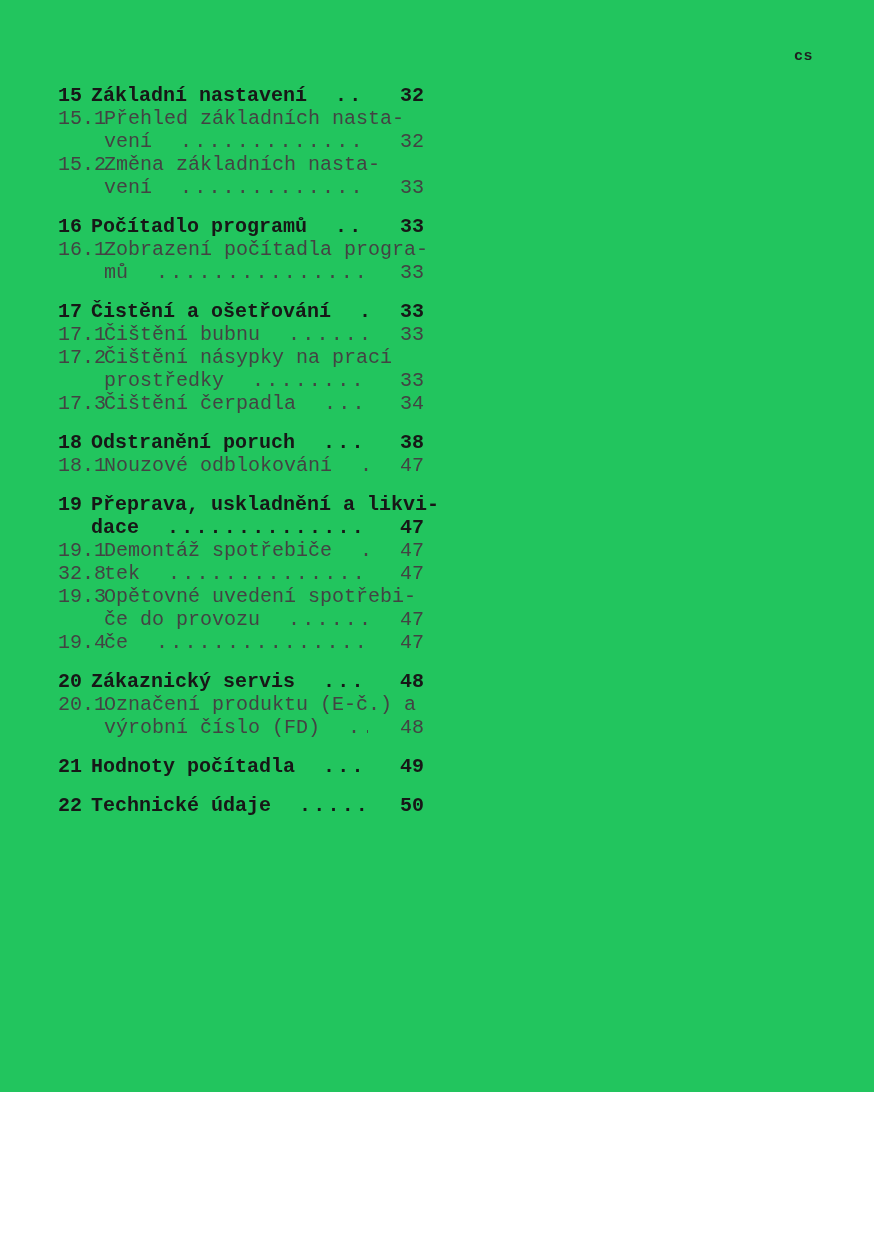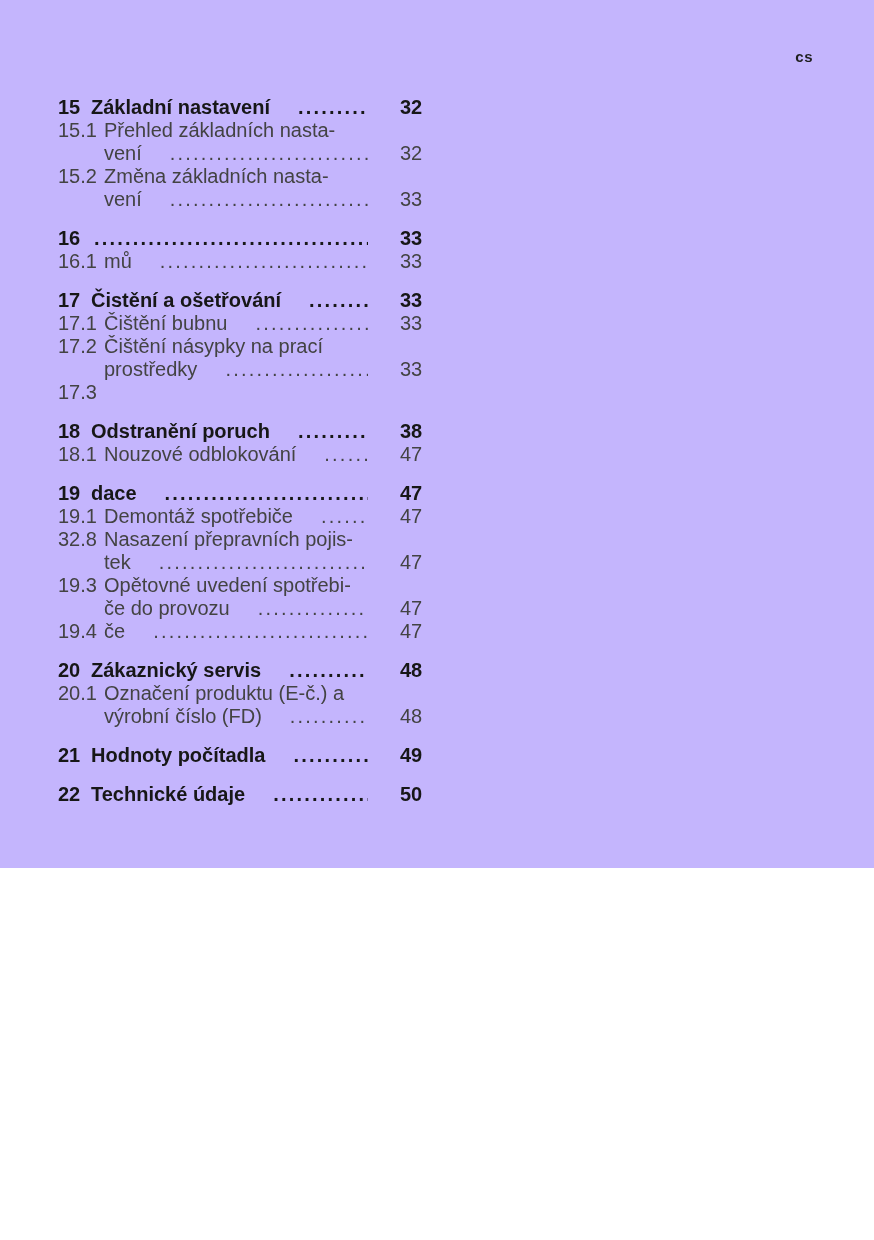--- a/index.html
+++ b/index.html
@@ -1,22 +1,22 @@
 <!DOCTYPE html>
 <html lang="cs"><head>
 <meta charset="utf-8">
 <style>
   * { margin: 0; padding: 0; box-sizing: border-box; }
   html, body { background: #ffffff; }
   .page {
     position: relative;
     width: 874px;
-    height: 868px;
-    background: #c4b5fd;
-    font-family: Liberation Sans, sans-serif;
+    height: 1092px;
+    background: #22c55e;
+    font-family: Liberation Mono, monospace;
     overflow: hidden;
   }
   .lang-code {
     position: absolute;
     top: 48px;
     right: 61px;
     font-size: 15px;
     font-weight: bold;
     letter-spacing: 0.5px;
     color: #1f1f1f;
@@ -36,21 +36,21 @@
     font-size: 20px;
     line-height: 23px;
     color: #434343;
   }
   .entry { display: flex; }
   .entry.chapter {
     font-weight: bold;
     color: #171717;
     margin-top: 16px;
   }
-  .entry.chapter:first-child { margin-top: 12px; }
+  .entry.chapter:first-child { margin-top: 0; }
   .num { flex: 0 0 auto; }
   .chapter .num { width: 33px; }
   .section .num { width: 46px; }
   .body { flex: 1 1 auto; min-width: 0; }
   .tline { white-space: nowrap; gap: 25px; }
   .tline.last { display: flex; }
   .ttext { flex: 0 0 auto; white-space: nowrap; }
   .dots {
     flex: 1 1 auto;
     min-width: 0;
@@ -105,28 +105,30 @@
             <span class="ttext">vení</span>
             <span class="dots"></span>
             <span class="pg">33</span>
           </div>
         </div>
       </div>
       <div class="entry chapter">
         <span class="num">16</span>
         <div class="body">
           <div class="tline last">
+            <span class="ttext">Počítadlo programů</span>
             <span class="dots"></span>
             <span class="pg">33</span>
           </div>
         </div>
       </div>
       <div class="entry section">
         <span class="num">16.1</span>
         <div class="body">
+          <div class="tline">Zobrazení počítadla progra-</div>
           <div class="tline last">
             <span class="ttext">mů</span>
             <span class="dots"></span>
             <span class="pg">33</span>
           </div>
         </div>
       </div>
       <div class="entry chapter">
         <span class="num">17</span>
         <div class="body">
@@ -153,20 +155,27 @@
           <div class="tline">Čištění násypky na prací</div>
           <div class="tline last">
             <span class="ttext">prostředky</span>
             <span class="dots"></span>
             <span class="pg">33</span>
           </div>
         </div>
       </div>
       <div class="entry section">
         <span class="num">17.3</span>
+        <div class="body">
+          <div class="tline last">
+            <span class="ttext">Čištění čerpadla</span>
+            <span class="dots"></span>
+            <span class="pg">34</span>
+          </div>
+        </div>
       </div>
       <div class="entry chapter">
         <span class="num">18</span>
         <div class="body">
           <div class="tline last">
             <span class="ttext">Odstranění poruch</span>
             <span class="dots"></span>
             <span class="pg">38</span>
           </div>
         </div>
@@ -177,41 +186,41 @@
           <div class="tline last">
             <span class="ttext">Nouzové odblokování</span>
             <span class="dots"></span>
             <span class="pg">47</span>
           </div>
         </div>
       </div>
       <div class="entry chapter">
         <span class="num">19</span>
         <div class="body">
+          <div class="tline">Přeprava, uskladnění a likvi-</div>
           <div class="tline last">
             <span class="ttext">dace</span>
             <span class="dots"></span>
             <span class="pg">47</span>
           </div>
         </div>
       </div>
       <div class="entry section">
         <span class="num">19.1</span>
         <div class="body">
           <div class="tline last">
             <span class="ttext">Demontáž spotřebiče</span>
             <span class="dots"></span>
             <span class="pg">47</span>
           </div>
         </div>
       </div>
       <div class="entry section">
         <span class="num">32.8</span>
         <div class="body">
-          <div class="tline">Nasazení přepravních pojis-</div>
           <div class="tline last">
             <span class="ttext">tek</span>
             <span class="dots"></span>
             <span class="pg">47</span>
           </div>
         </div>
       </div>
       <div class="entry section">
         <span class="num">19.3</span>
         <div class="body">

